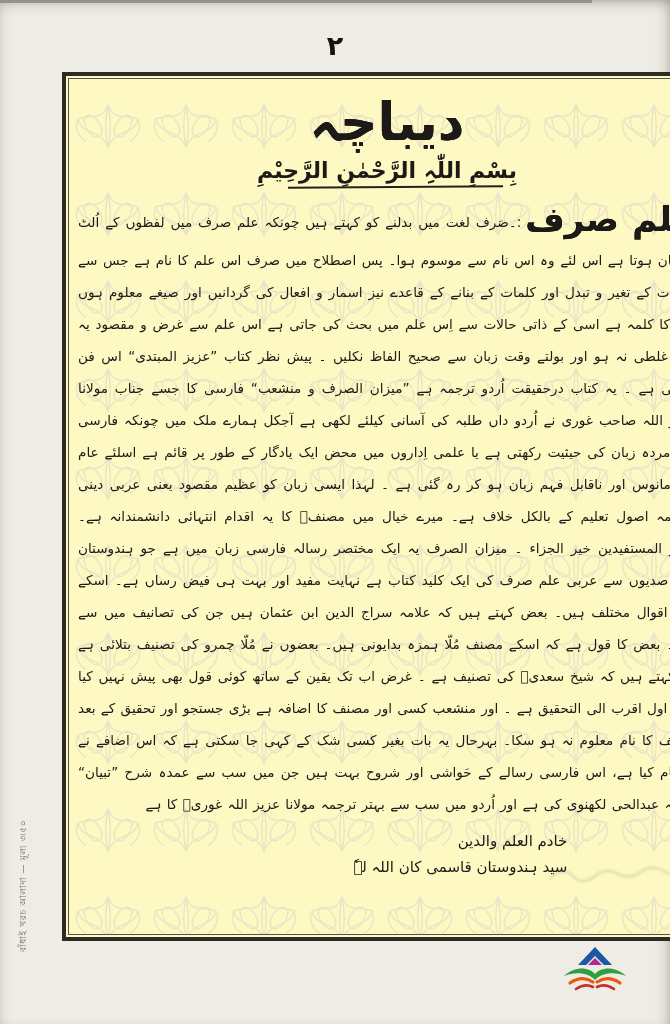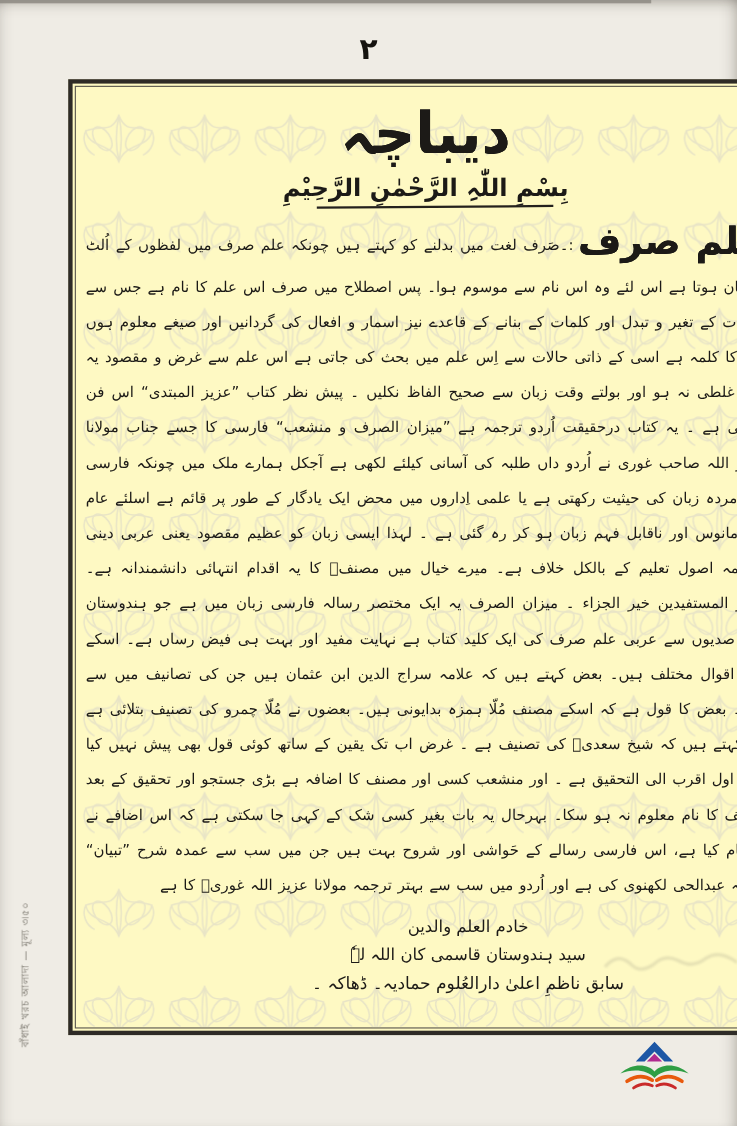--- a/index.html
+++ b/index.html
@@ -17,21 +17,21 @@
   .title{margin-top:12px;text-align:center;font-size:52px;line-height:1.05;font-weight:bold;
         letter-spacing:1px;text-shadow:0 0 .5px #000;}
   .bismillah{margin-top:8px;text-align:center;font-size:22px;font-weight:bold;}
   .flourish{width:215px;height:2px;background:#24211d;margin:3px auto 0 auto;transform:translateX(8px) rotate(-.4deg);}
   .body-text{margin-top:10px;padding:0 2px;}
   .body-line{font-size:13.6px;line-height:32px;height:32px;overflow:hidden;
         text-align:justify;text-align-last:justify;direction:rtl;word-spacing:1px;}
   .body-line.first{line-height:42px;height:46px;}
   .inline-heading{font-size:34px;font-weight:bold;vertical-align:-4px;margin-left:4px;text-shadow:0 0 .6px #000;}
   .body-line.last{text-align:right;text-align-last:right;}
-  .signature{margin:8px 21% 0 auto;width:max-content;max-width:70%;text-align:center;direction:rtl;
+  .signature{margin:8px 21% 0 auto;width:max-content;max-width:70%;text-align:right;direction:rtl;
         font-size:15px;line-height:26px;color:#1c1a17;}
   .signature .sig-3{font-size:15.5px;}
   .spine-note{position:absolute;left:16px;top:952px;width:186px;transform:rotate(-90deg);
         transform-origin:left top;font-size:9px;color:#6e6a61;letter-spacing:.6px;
         filter:blur(.4px);white-space:nowrap;direction:ltr;}
   .logo{position:absolute;right:40px;bottom:20px;width:70px;height:60px;}
   .showthrough{position:absolute;opacity:.12;filter:blur(1.1px);pointer-events:none;}
 </style>
 </head>
 <body>
@@ -82,21 +82,20 @@
             <div class="body-line">جو کہتے ہیں کہ شیخ سعدیؒ کی تصنیف ہے ۔ غرض اب تک یقین کے ساتھ کوئی قول بھی پیش نہیں کیا گیا ہے، تاہم</div>
             <div class="body-line">قول اول اقرب الی التحقیق ہے ۔ اور منشعب کسی اور مصنف کا اضافہ ہے بڑی جستجو اور تحقیق کے بعد بھی اس کے</div>
             <div class="body-line">مصنف کا نام معلوم نہ ہو سکا۔ بہرحال یہ بات بغیر کسی شک کے کہی جا سکتی ہے کہ اس اضافے نے سونے پر سہاگے</div>
             <div class="body-line">کا کام کیا ہے، اس فارسی رسالے کے حَواشی اور شروح بہت ہیں جن میں سب سے عمدہ شرح ”تبیان“ فارسی زبان میں</div>
             <div class="body-line last">علامہ عبدالحی لکھنوی کی ہے اور اُردو میں سب سے بہتر ترجمہ مولانا عزیز اللہ غوریؒ کا ہے</div>
           </div>
 
         <div class="signature">
           <div class="sig-1">خادم العلم والدین</div>
           <div class="sig-2">سید ہندوستان قاسمی کان اللہ لہٗ</div>
-          <div class="sig-3">سابق ناظمِ اعلیٰ دارالعُلوم حمادیہ۔ ڈھاکہ ۔</div>
         </div>
       </div>
 
       <svg class="showthrough" style="right:30px;top:782px;width:130px;height:30px;" viewBox="0 0 130 30" xmlns="http://www.w3.org/2000/svg">
         <path d="M5,18 q12,-14 24,-2 q8,8 20,0 q10,-10 22,-4 q14,8 26,-2 q12,-8 28,4" fill="none" stroke="#3a3a46" stroke-width="3"></path>
       </svg>
     </div>
   </div>
 
   <div class="spine-note">বাঁধাই খরচ আলাদা — মূল্য ৩৷৫০</div>

